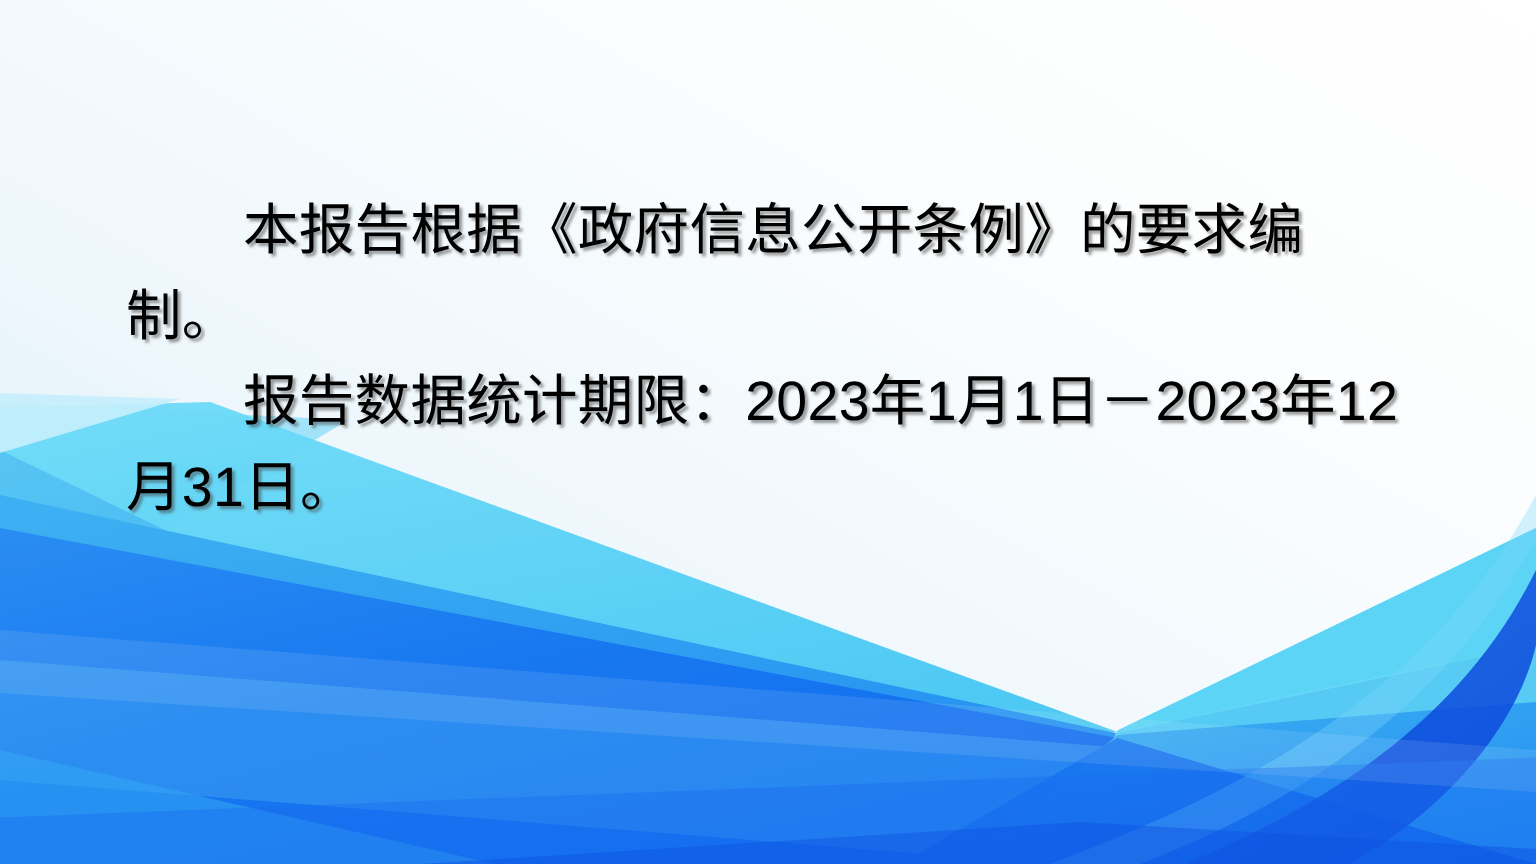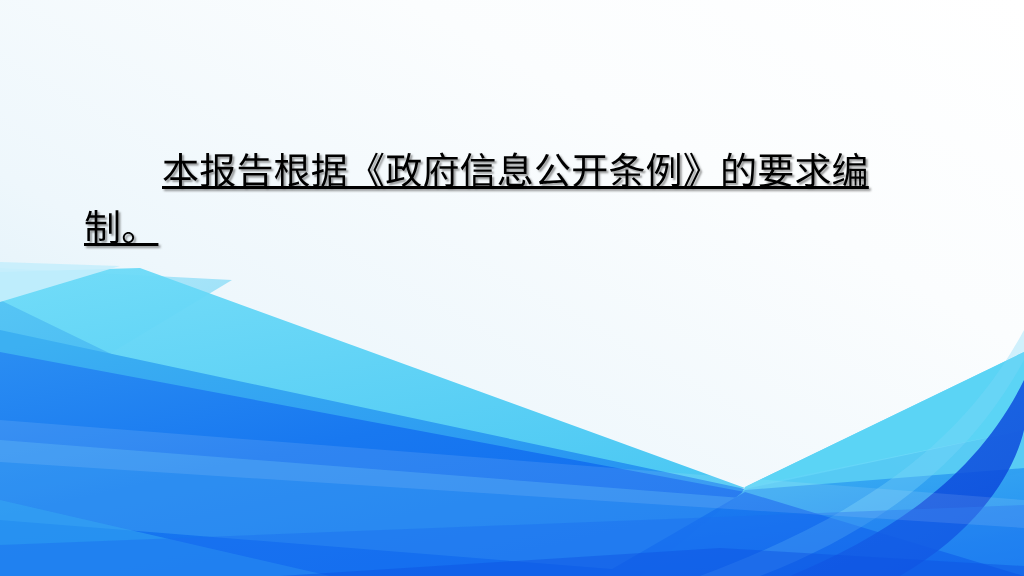--- a/index.html
+++ b/index.html
@@ -31,24 +31,23 @@
   #slide-background svg {
     display: block;
     width: 1024px;
     height: 576px;
   }
 
   
   #body-text {
     position: absolute;
     left: 84px;
-    top: 143px;
+    top: 125px;
     width: 856px;
     z-index: 5;
-    text-decoration: underline;
   }
 
   .para {
     margin: 0;
     color: #000000;
     font-size: 37px;
     line-height: 57px;
     letter-spacing: 0.2px;
     text-indent: 78px;
     text-shadow: 2px 2px 2px rgba(70, 70, 70, 0.55);
@@ -154,15 +153,16 @@
       <path fill="#0d52e2" opacity="0.45" d="M 280,576 L 720,548 L 1024,566 L 1024,576 Z"></path>
 
       <path fill="#ffffff" opacity="0.10" d="M 0,420 L 1024,500 L 1024,528 L 0,462 Z"></path>
 
       <path fill="#c7eefc" opacity="0.9" d="M 0,262 L 120,266 L 0,302 Z"></path>
     </svg>
   </div>
 
   <div id="body-text">
     <p class="para">本报告根据《政府信息公开条例》的要求编制。</p>
+    <p class="para">报告数据统计期限：2023年1月1日－2023年12月31日。</p>
   </div>
 
 </div>
 
 </body></html>

